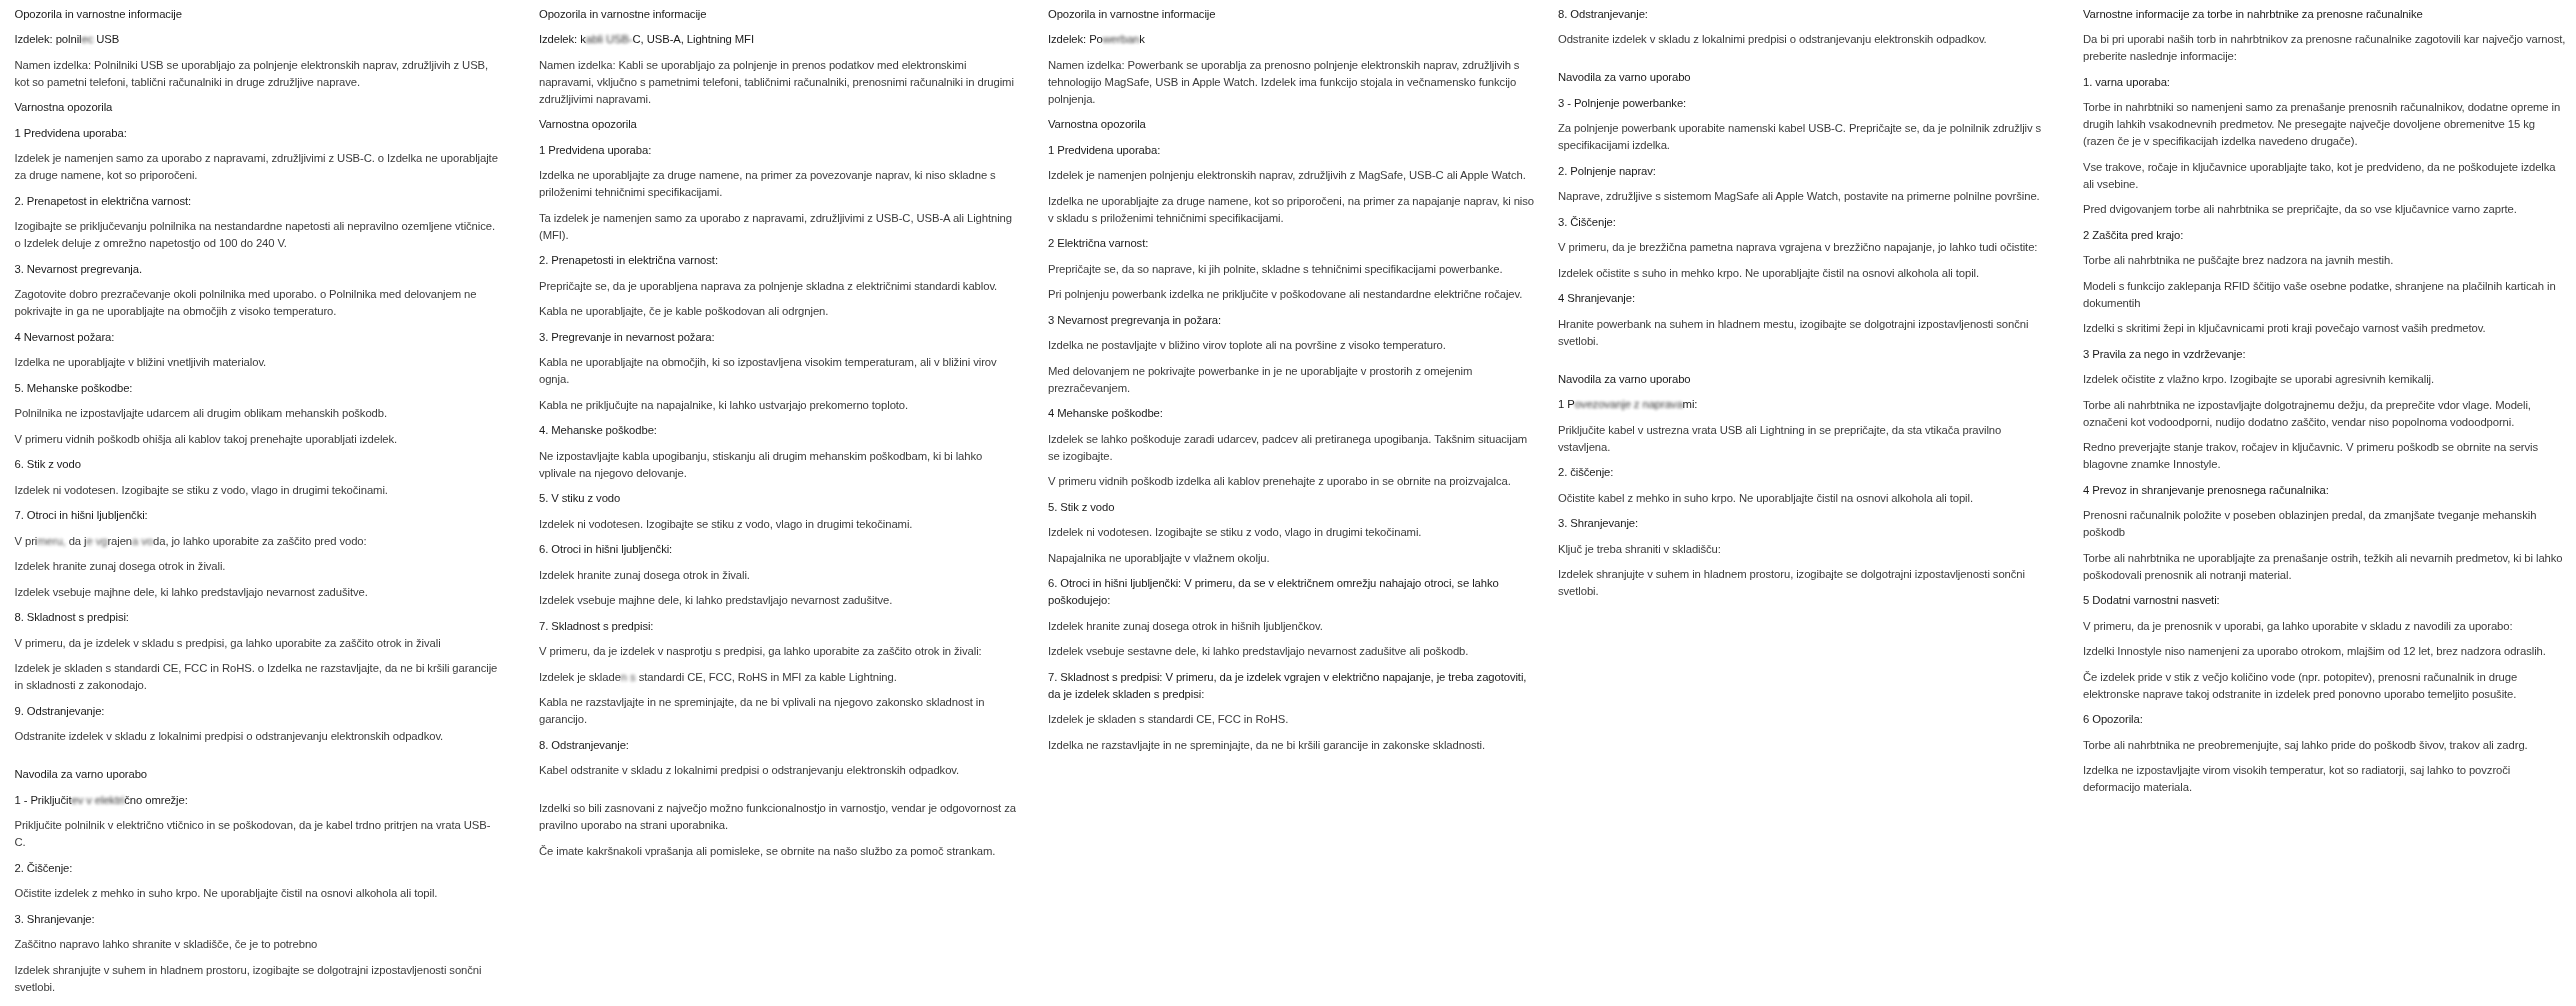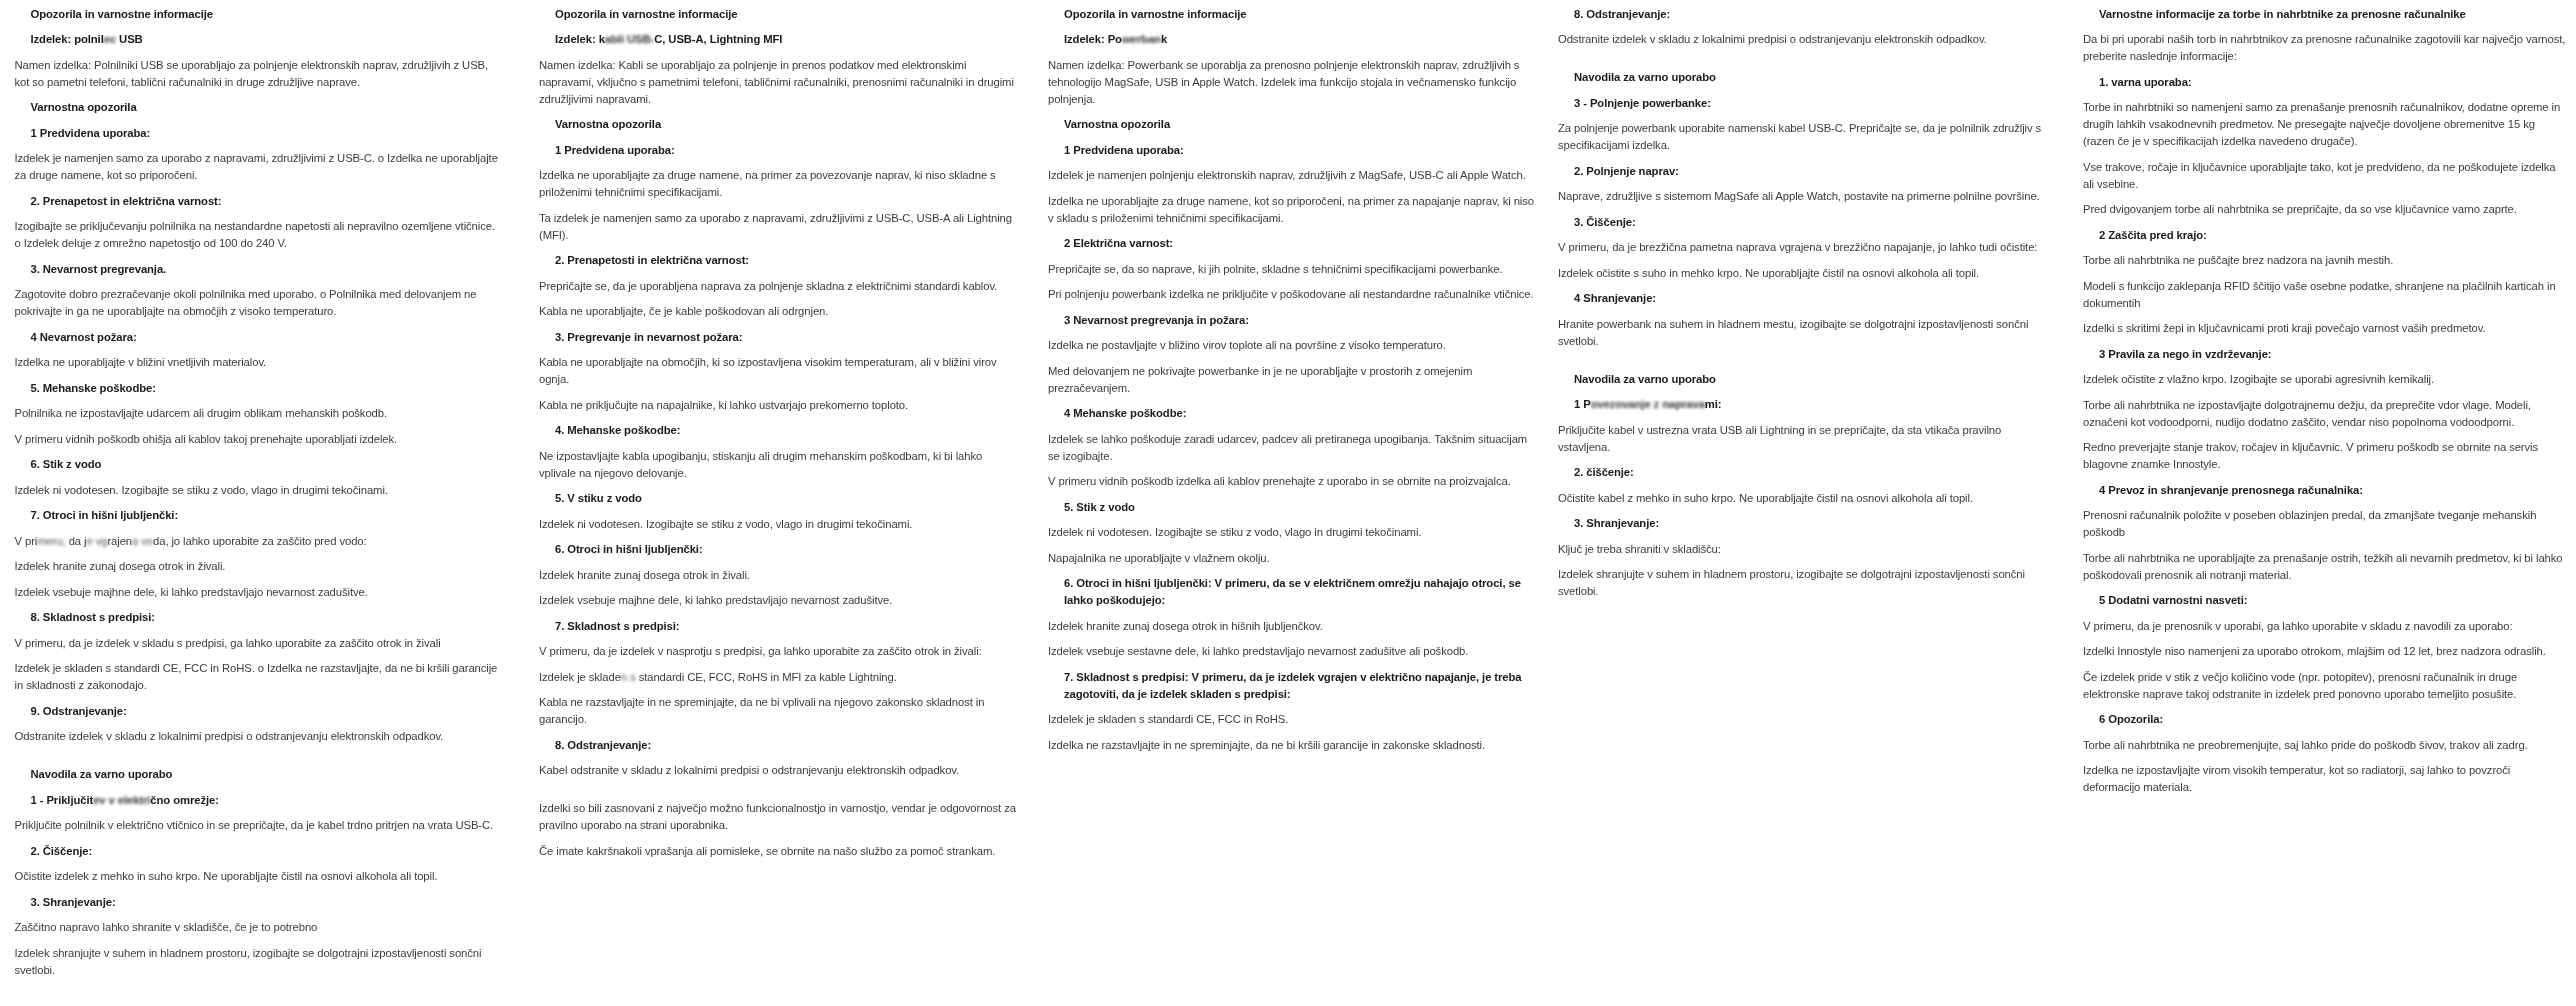--- a/index.html
+++ b/index.html
@@ -7,21 +7,21 @@
        font-family:"Liberation Sans","DejaVu Sans",sans-serif;}
   .page{position:relative;width:2576px;height:1006px;background:#ffffff;overflow:hidden;}
   .col{position:absolute;top:5.6px;font-size:11.3px;line-height:17px;
        color:#3c3c3c;letter-spacing:-0.1px;}
   .c0{left:14.5px;width:484px;}
   .c1{left:539px;width:482px;}
   .c2{left:1048px;width:486px;}
   .c3{left:1558px;width:497px;}
   .c4{left:2083px;width:484px;}
   .col p{margin:0 0 8.5px 0;}
-  .col p.h{font-weight:bold;color:#1b1b1b;margin-left:16px;}
+  .col p.h{font-weight:normal;color:#1b1b1b;}
   .col p.gap{margin-top:21px;}
   .blr{filter:blur(1.7px);opacity:.9;}
 </style>
 </head>
 <body>
 
 <div class="page">
   <section class="col c0">
       <p class="h">Opozorila in varnostne informacije</p>
       <p class="h">Izdelek: polnil<span class="blr">ec</span> USB</p>
@@ -44,21 +44,21 @@
       <p class="t">V pri<span class="blr">meru,</span> da j<span class="blr">e vg</span>rajen<span class="blr">a vo</span>da, jo lahko uporabite za zaščito pred vodo:</p>
       <p class="t">Izdelek hranite zunaj dosega otrok in živali.</p>
       <p class="t">Izdelek vsebuje majhne dele, ki lahko predstavljajo nevarnost zadušitve.</p>
       <p class="h">8. Skladnost s predpisi:</p>
       <p class="t">V primeru, da je izdelek v skladu s predpisi, ga lahko uporabite za zaščito otrok in živali</p>
       <p class="t">Izdelek je skladen s standardi CE, FCC in RoHS. o Izdelka ne razstavljajte, da ne bi kršili garancije in skladnosti z zakonodajo.</p>
       <p class="h">9. Odstranjevanje:</p>
       <p class="t">Odstranite izdelek v skladu z lokalnimi predpisi o odstranjevanju elektronskih odpadkov.</p>
       <p class="h gap">Navodila za varno uporabo</p>
       <p class="h">1 - Priključit<span class="blr">ev v elektri</span>čno omrežje:</p>
-      <p class="t">Priključite polnilnik v električno vtičnico in se prepričajte, da je kabel trdno pritrjen na vrata USB-C.</p>
+      <p class="t">Priključite polnilnik v električno vtičnico in se poškodovan, da je kabel trdno pritrjen na vrata USB-C.</p>
       <p class="h">2. Čiščenje:</p>
       <p class="t">Očistite izdelek z mehko in suho krpo. Ne uporabljajte čistil na osnovi alkohola ali topil.</p>
       <p class="h">3. Shranjevanje:</p>
       <p class="t">Zaščitno napravo lahko shranite v skladišče, če je to potrebno</p>
       <p class="t">Izdelek shranjujte v suhem in hladnem prostoru, izogibajte se dolgotrajni izpostavljenosti sončni svetlobi.</p>
     </section>
   <section class="col c1">
       <p class="h">Opozorila in varnostne informacije</p>
       <p class="h">Izdelek: k<span class="blr">abli USB-</span>C, USB-A, Lightning MFI</p>
       <p class="t">Namen izdelka: Kabli se uporabljajo za polnjenje in prenos podatkov med elektronskimi napravami, vključno s pametnimi telefoni, tabličnimi računalniki, prenosnimi računalniki in drugimi združljivimi napravami.</p>
@@ -91,21 +91,21 @@
   <section class="col c2">
       <p class="h">Opozorila in varnostne informacije</p>
       <p class="h">Izdelek: Po<span class="blr">werban</span>k</p>
       <p class="t">Namen izdelka: Powerbank se uporablja za prenosno polnjenje elektronskih naprav, združljivih s tehnologijo MagSafe, USB in Apple Watch. Izdelek ima funkcijo stojala in večnamensko funkcijo polnjenja.</p>
       <p class="h">Varnostna opozorila</p>
       <p class="h">1 Predvidena uporaba:</p>
       <p class="t">Izdelek je namenjen polnjenju elektronskih naprav, združljivih z MagSafe, USB-C ali Apple Watch.</p>
       <p class="t">Izdelka ne uporabljajte za druge namene, kot so priporočeni, na primer za napajanje naprav, ki niso v skladu s priloženimi tehničnimi specifikacijami.</p>
       <p class="h">2 Električna varnost:</p>
       <p class="t">Prepričajte se, da so naprave, ki jih polnite, skladne s tehničnimi specifikacijami powerbanke.</p>
-      <p class="t">Pri polnjenju powerbank izdelka ne priključite v poškodovane ali nestandardne računalnike vtičnice.</p>
+      <p class="t">Pri polnjenju powerbank izdelka ne priključite v poškodovane ali nestandardne električne ročajev.</p>
       <p class="h">3 Nevarnost pregrevanja in požara:</p>
       <p class="t">Izdelka ne postavljajte v bližino virov toplote ali na površine z visoko temperaturo.</p>
       <p class="t">Med delovanjem ne pokrivajte powerbanke in je ne uporabljajte v prostorih z omejenim prezračevanjem.</p>
       <p class="h">4 Mehanske poškodbe:</p>
       <p class="t">Izdelek se lahko poškoduje zaradi udarcev, padcev ali pretiranega upogibanja. Takšnim situacijam se izogibajte.</p>
       <p class="t">V primeru vidnih poškodb izdelka ali kablov prenehajte z uporabo in se obrnite na proizvajalca.</p>
       <p class="h">5. Stik z vodo</p>
       <p class="t">Izdelek ni vodotesen. Izogibajte se stiku z vodo, vlago in drugimi tekočinami.</p>
       <p class="t">Napajalnika ne uporabljajte v vlažnem okolju.</p>
       <p class="h">6. Otroci in hišni ljubljenčki: V primeru, da se v električnem omrežju nahajajo otroci, se lahko poškodujejo:</p>

